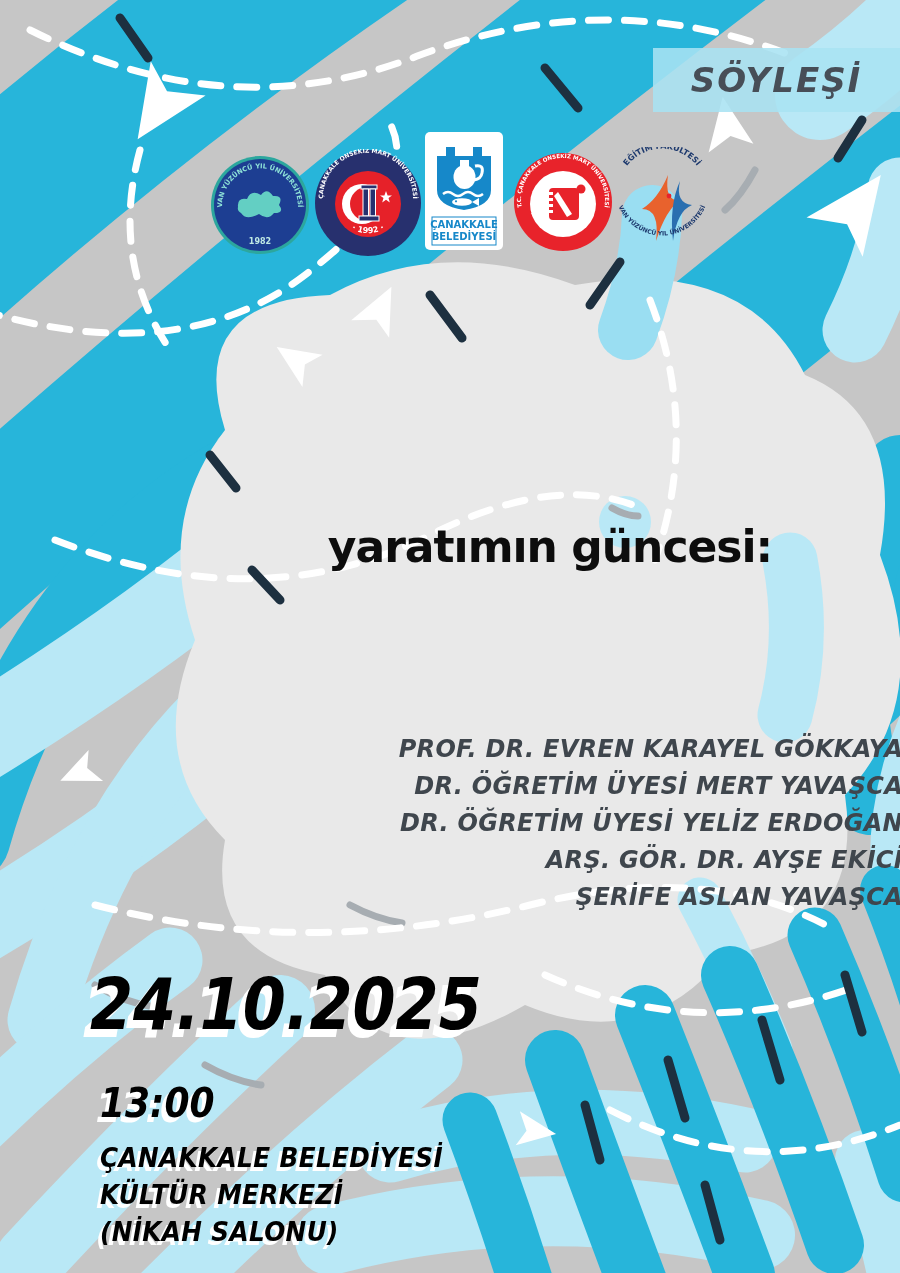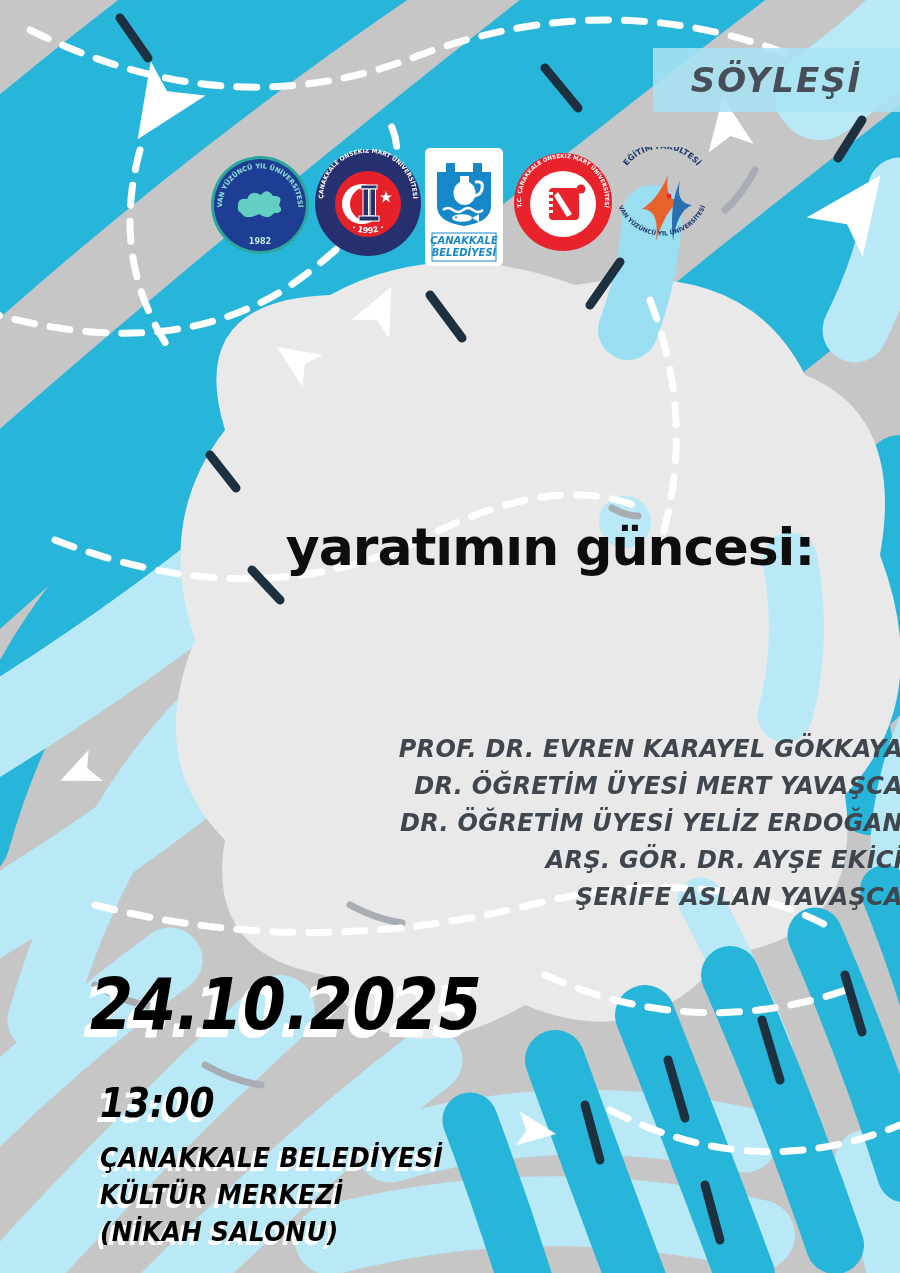--- a/index.html
+++ b/index.html
@@ -17,21 +17,21 @@
   }
   .badge span{
     font-size:34px;font-weight:bold;font-style:italic;
     color:#474e57;letter-spacing:2px;
   }
   .logo{position:absolute;}
   .logo svg{display:block;}
   .title{
     position:absolute;left:205px;top:506px;width:690px;
     text-align:center;color:#0d0d0d;font-weight:bold;
-    font-size:52px;line-height:82px;letter-spacing:-1px;
+    font-size:44px;line-height:82px;letter-spacing:-1px;
   }
   .speakers{
     position:absolute;right:44px;top:730px;width:620px;
     text-align:right;font-style:italic;font-weight:bold;
     color:#3f464d;font-size:25px;line-height:37px;letter-spacing:0.3px;
     transform:scaleX(0.96);transform-origin:right top;
   }
   .date{
     position:absolute;left:90px;top:962px;
     font-size:72px;font-weight:bold;font-style:italic;color:#000;
@@ -183,21 +183,21 @@
       <polygon points="72,42 73.6,46.4 78,46.4 74.5,49 75.8,53.4 72,50.7 68.2,53.4 69.5,49 66,46.4 70.4,46.4" fill="#ffffff"></polygon>
       <text class="lg-ring" font-size="6" fill="#ffffff" text-anchor="middle">
         <textPath href="#l2a" startOffset="50%">ÇANAKKALE ONSEKİZ MART ÜNİVERSİTESİ</textPath>
       </text>
       <text class="lg-ring" font-size="8" fill="#ffffff" text-anchor="middle">
         <textPath href="#l2b" startOffset="50%">· 1992 ·</textPath>
       </text>
     </svg>
   </div>
 
-  <div class="logo" style="left:425px;top:148px;font-style:italic;">
+  <div class="logo" style="left:425px;top:132px;">
     <svg width="78" height="118" viewBox="0 0 78 118">
       <rect x="0" y="0" width="78" height="118" rx="5" fill="#ffffff"></rect>
       <path fill="#1688c9" d="M12 24 h9 v-9 h9 v9 h18 v-9 h9 v9 h9 v34 q0 16 -27 20 q-27 -4 -27 -20 Z"></path>
       <g>
         <rect x="35" y="28" width="9" height="7" fill="#ffffff"></rect>
         <ellipse cx="39.5" cy="45" rx="11" ry="12" fill="#ffffff"></ellipse>
         <path d="M50 34 q9 -2 7 7 q-1 6 -8 7" fill="none" stroke="#ffffff" stroke-width="3"></path>
       </g>
       <path d="M18 62 q5 -4 10 0 t10 0 t10 0 t10 0" stroke="#ffffff" stroke-width="2.4" fill="none"></path>
       <g>

